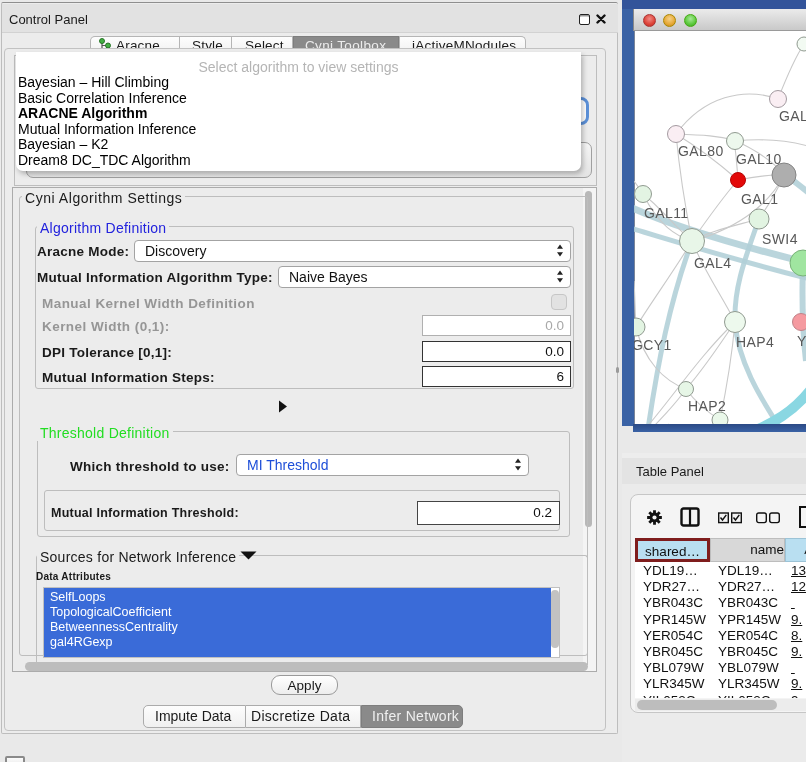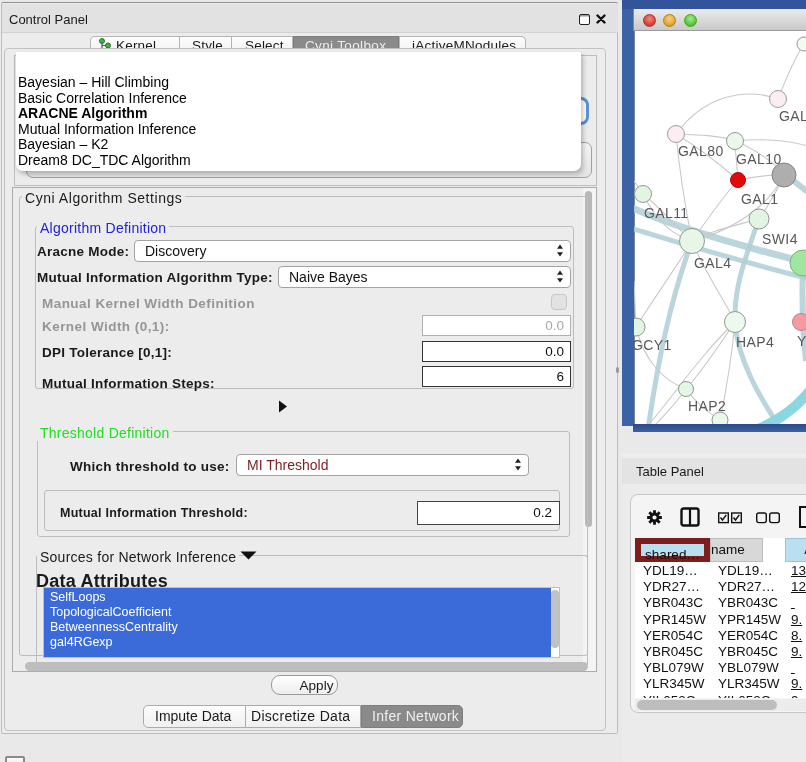--- a/index.html
+++ b/index.html
@@ -26,21 +26,21 @@
     <path d="M1.5 1.5 L8.5 8.5 M8.5 1.5 L1.5 8.5" stroke="#111" stroke-width="2.4" stroke-linecap="round"></path>
   </svg>
 
   <div class="abs" style="left:90px; top:36px; width:90px; height:17px; background:linear-gradient(#fdfdfd,#f1f1f1); border:1px solid #b5b5b5; border-bottom:none; border-radius:5px 0 0 0;"></div>
   <svg class="abs" style="left:99px; top:38px;" width="13" height="15" viewBox="0 0 13 15">
     <path d="M3 3 L3 12 M3 7.5 L8.5 7.5 M8.5 7.5 L8 12.5" stroke="#555" stroke-width="1.2" fill="none"></path>
     <circle cx="3" cy="3" r="2.5" fill="#44b044" stroke="#1d6b1d" stroke-width="0.9"></circle>
     <circle cx="9" cy="7.5" r="2.5" fill="#44b044" stroke="#1d6b1d" stroke-width="0.9"></circle>
     <circle cx="8" cy="13" r="2.3" fill="#44b044" stroke="#1d6b1d" stroke-width="0.9"></circle>
   </svg>
-  <div class="abs" style="left:116px; top:38px; font-size:13.5px; letter-spacing:0.2px; color:#1a1a1a;">Kernel</div>
+  <div class="abs" style="left:116px; top:38px; font-size:13.5px; letter-spacing:0.2px; color:#1a1a1a;">Aracne</div>
   <div class="abs" style="left:180px; top:36px; width:52px; height:17px; background:linear-gradient(#fdfdfd,#f1f1f1); border:1px solid #b5b5b5; border-bottom:none; border-left:none;"></div>
   <div class="abs" style="left:192px; top:38px; font-size:13.5px; letter-spacing:0.2px; color:#1a1a1a;">Style</div>
   <div class="abs" style="left:232px; top:36px; width:61px; height:17px; background:linear-gradient(#fdfdfd,#f1f1f1); border:1px solid #b5b5b5; border-bottom:none; border-left:none;"></div>
   <div class="abs" style="left:245px; top:38px; font-size:13.5px; letter-spacing:0.2px; color:#1a1a1a;">Select</div>
   <div class="abs" style="left:293px; top:36px; width:106px; height:17px; background:#8a8a8a; border:1px solid #7e7e7e; border-bottom:none;"></div>
   <div class="abs" style="left:305px; top:38px; font-size:13.5px; letter-spacing:0.35px; color:#ececec;">Cyni Toolbox</div>
   <div class="abs" style="left:399px; top:36px; width:127px; height:17px; background:linear-gradient(#fdfdfd,#f1f1f1); border:1px solid #b5b5b5; border-bottom:none; border-radius:0 5px 0 0;"></div>
   <div class="abs" style="left:412px; top:38px; font-size:13.5px; letter-spacing:0.25px; color:#1a1a1a;">jActiveMNodules</div>
 
   <div class="abs" style="left:4px; top:48px; width:602px; height:683px; border:1px solid #c2c2c2; border-radius:4px; background:#ececec;"></div>
@@ -79,69 +79,70 @@
   <div class="abs" style="left:551px; top:294px; width:16px; height:16px; background:#e2e2e2; border:1px solid #c6c6c6; border-radius:4px;"></div>
 
   <div class="abs glbl" style="left:42px; top:319px;">Kernel Width (0,1):</div>
   <div class="abs" style="left:422px; top:315px; width:149px; height:21px; background:#fff; border:1px solid #b0b0b0;"></div>
   <div class="abs" style="left:422px; top:318px; width:142px; text-align:right; font-size:13.5px; color:#a8a8a8;">0.0</div>
 
   <div class="abs lbl" style="left:42px; top:345px;">DPI Tolerance [0,1]:</div>
   <div class="abs" style="left:422px; top:341px; width:149px; height:21px; background:#fff; border:1px solid #333;"></div>
   <div class="abs" style="left:422px; top:344px; width:142px; text-align:right; font-size:13.5px; color:#111;">0.0</div>
 
-  <div class="abs lbl" style="left:42px; top:370px;margin-top:6px;">Mutual Information Steps:</div>
+  <div class="abs lbl" style="left:42px; top:370px;">Mutual Information Steps:</div>
   <div class="abs" style="left:422px; top:366px; width:149px; height:21px; background:#fff; border:1px solid #333;"></div>
   <div class="abs" style="left:422px; top:369px; width:142px; text-align:right; font-size:13.5px; color:#111;">6</div>
 
   <svg class="abs" style="left:277px; top:400px;" width="11" height="13" viewBox="0 0 11 13">
       <path d="M2 0.5 L10 6.5 L2 12.5 Z" fill="#111"></path>
     </svg>
 
   <div class="abs" style="left:37px; top:431px; width:533px; height:106px; border:1px solid #bdbdbd; border-radius:3px;"></div>
   <div class="abs gt" style="left:37px; top:425px; color:#22dd22;">Threshold Definition</div>
 
   <div class="abs lbl" style="left:70px; top:459px;">Which threshold to use:</div>
   <div class="abs" style="left:236px; top:454px; width:293px; height:22px; background:#fff; border:1px solid #a3a3a3; border-radius:4px;"></div>
-  <div class="abs" style="left:247px; top:457px; font-size:14px; color:#7f1d1d;">MI Threshold</div>
+  <div class="abs" style="left:247px; top:457px; font-size:14px; color:#1d4ed8;">MI Threshold</div>
   <svg class="abs" style="left:514px; top:458px;" width="8" height="13" viewBox="0 0 8 13">
       <path d="M4 0.5 L7 4.7 L1 4.7 Z M4 12.5 L7 8.3 L1 8.3 Z" fill="#222"></path>
     </svg>
 
   <div class="abs" style="left:44px; top:490px; width:516px; height:41px; border:1px solid #bdbdbd; border-radius:3px;"></div>
-  <div class="abs lbl" style="left:51px; top:506px; font-size:12.5px;margin-left:9px;">Mutual Information Threshold:</div>
+  <div class="abs lbl" style="left:51px; top:506px; font-size:12.5px;">Mutual Information Threshold:</div>
   <div class="abs" style="left:417px; top:501px; width:143px; height:24px; background:#fff; border:1px solid #444;"></div>
   <div class="abs" style="left:417px; top:505px; width:135px; text-align:right; font-size:13.5px; color:#111;">0.2</div>
 
   <div class="abs" style="left:36px; top:555px; width:552px; height:110px; border:1px solid #bdbdbd; border-bottom:none; border-radius:3px 3px 0 0;"></div>
   <div class="abs gt" style="left:37px; top:549px; color:#1a1a1a;">Sources for Network Inference</div>
   <svg class="abs" style="left:240px; top:551px;" width="17" height="9" viewBox="0 0 17 9">
       <path d="M0.5 0.5 L16.5 0.5 L8.5 8.5 Z" fill="#111"></path>
     </svg>
-  <div class="abs lbl" style="left:36px; top:571px; font-size:18px;">Data Attributes</div>
+  <div class="abs lbl" style="left:36px; top:571px; font-size:10px;">Data Attributes</div>
 
   <div class="abs" style="left:43px; top:587px; width:517px; height:71px; background:#fff; border:1px solid #c0c0c0; overflow:hidden;">
     <div class="abs" style="left:0; top:0; width:507px; height:71px; background:#3a6bd8;"></div>
     <div class="abs" style="left:6px; top:2px; font-size:12.5px; color:#fff; line-height:15px;">SelfLoops<br>TopologicalCoefficient<br>BetweennessCentrality<br>gal4RGexp</div>
     <div class="abs" style="left:507px; top:2px; width:8px; height:58px; background:#c2c2c2; border-radius:4px;"></div>
   </div>
 
   <div class="abs" style="left:25px; top:662px; width:563px; height:9px; background:#bdbdbd; border-radius:5px;"></div>
 
   <div class="abs" style="left:271px; top:675px; width:67px; height:20px; background:linear-gradient(#ffffff,#ededed); border:1px solid #9a9a9a; border-radius:9px;"></div>
-  <div class="abs" style="left:271px; top:678px; width:67px; text-align:center; font-size:13.5px; color:#1a1a1a;margin-left:12px;">Apply</div>
+  <div class="abs" style="left:271px; top:678px; width:67px; text-align:center; font-size:13.5px; color:#1a1a1a;">Apply</div>
 
   <div class="abs" style="left:143px; top:705px; width:103px; height:23px; background:linear-gradient(#fdfdfd,#f0f0f0); border:1px solid #ababab; border-radius:5px 0 0 5px;"></div>
   <div class="abs" style="left:155px; top:708px; font-size:14px; color:#1a1a1a;">Impute Data</div>
   <div class="abs" style="left:246px; top:705px; width:115px; height:23px; background:linear-gradient(#fdfdfd,#f0f0f0); border:1px solid #ababab; border-left:none;"></div>
   <div class="abs" style="left:251px; top:708px; font-size:14px; letter-spacing:0.3px; color:#1a1a1a;">Discretize Data</div>
   <div class="abs" style="left:361px; top:705px; width:102px; height:23px; background:#8a8a8a; border:1px solid #7e7e7e; border-radius:0 5px 5px 0;"></div>
   <div class="abs" style="left:372px; top:708px; font-size:14px; letter-spacing:0.3px; color:#f0f0f0;">Infer Network</div>
 
   <div class="abs" style="left:16px; top:52px; width:565px; height:119px; background:#fff; border-radius:0 0 7px 7px; box-shadow:2px 3px 5px rgba(0,0,0,0.25); z-index:5;">
+    <div class="abs" style="left:0; top:7px; width:100%; text-align:center; font-size:14px; color:#b5b5b5;">Select algorithm to view settings</div>
     <div class="abs" style="left:2px; top:23px; font-size:14px; color:#000; line-height:15.6px;">
       Bayesian – Hill Climbing<br>
       Basic Correlation Inference<br>
       <span class="bold">ARACNE Algorithm</span><br>
       Mutual Information Inference<br>
       Bayesian – K2<br>
       Dream8 DC_TDC Algorithm
     </div>
   </div>
 
@@ -257,22 +258,22 @@
     </svg>
     <svg class="abs" style="left:134px; top:59px;" width="24" height="12" viewBox="0 0 24 12">
       <rect x="0.7" y="1" width="9.6" height="9.6" rx="2" fill="none" stroke="#111" stroke-width="1.4"></rect>
       <rect x="13.7" y="1" width="9.6" height="9.6" rx="2" fill="none" stroke="#111" stroke-width="1.4"></rect>
     </svg>
     <svg class="abs" style="left:176px; top:52px;" width="14" height="24" viewBox="0 0 14 24">
       <path d="M2 2 L9 2 L13 6 L13 22 L2 22 Z" fill="none" stroke="#111" stroke-width="2"></path>
     </svg>
 
     <div class="abs" style="left:13px; top:85px; width:171px; height:160px; background:#fff; overflow:hidden; font-size:13.5px;">
-      <div class="abs" style="left:0; top:0; width:75px; height:24px; background:#b9dff1; border:6px solid #7f1d1d; text-align:center; line-height:22px; color:#111;">shared…</div>
-      <div class="abs" style="left:75px; top:0; width:53px; height:24px; background:#d8d8d8; border:1px solid #bdbdbd; text-align:left; line-height:22px; color:#111;">name</div>
+      <div class="abs" style="left:0; top:0; width:75px; height:24px; background:#b9dff1; border:3px solid #7f1d1d; text-align:center; line-height:22px; color:#111;">shared…</div>
+      <div class="abs" style="left:75px; top:0; width:75px; height:24px; background:#d8d8d8; border:1px solid #bdbdbd; text-align:right; line-height:22px; color:#111;">name</div>
       <div class="abs" style="left:150px; top:0; width:40px; height:24px; background:#b9dff1; border:1px solid #9cc3d6; text-align:center; line-height:22px; color:#111;">&nbsp;&nbsp;A</div>
       <div class="abs" style="left:8px; top:25px; line-height:16.2px; color:#111;">YDL19…<br>YDR27…<br>YBR043C<br>YPR145W<br>YER054C<br>YBR045C<br>YBL079W<br>YLR345W<br>YIL052C</div>
       <div class="abs" style="left:83px; top:25px; line-height:16.2px; color:#111;">YDL19…<br>YDR27…<br>YBR043C<br>YPR145W<br>YER054C<br>YBR045C<br>YBL079W<br>YLR345W<br>YIL052C</div>
       <div class="abs" style="left:156px; top:25px; line-height:16.2px; color:#111;text-decoration:underline;">13<br>12<br>&nbsp;<br>9.<br>8.<br>9.<br>&nbsp;<br>9.<br>9.</div>
     </div>
 
     <div class="abs" style="left:13px; top:246px; width:171px; height:12px; background:#ececec;"></div>
     <div class="abs" style="left:15px; top:247px; width:140px; height:10px; background:#bdbdbd; border-radius:5px;"></div>
   </div>
 

